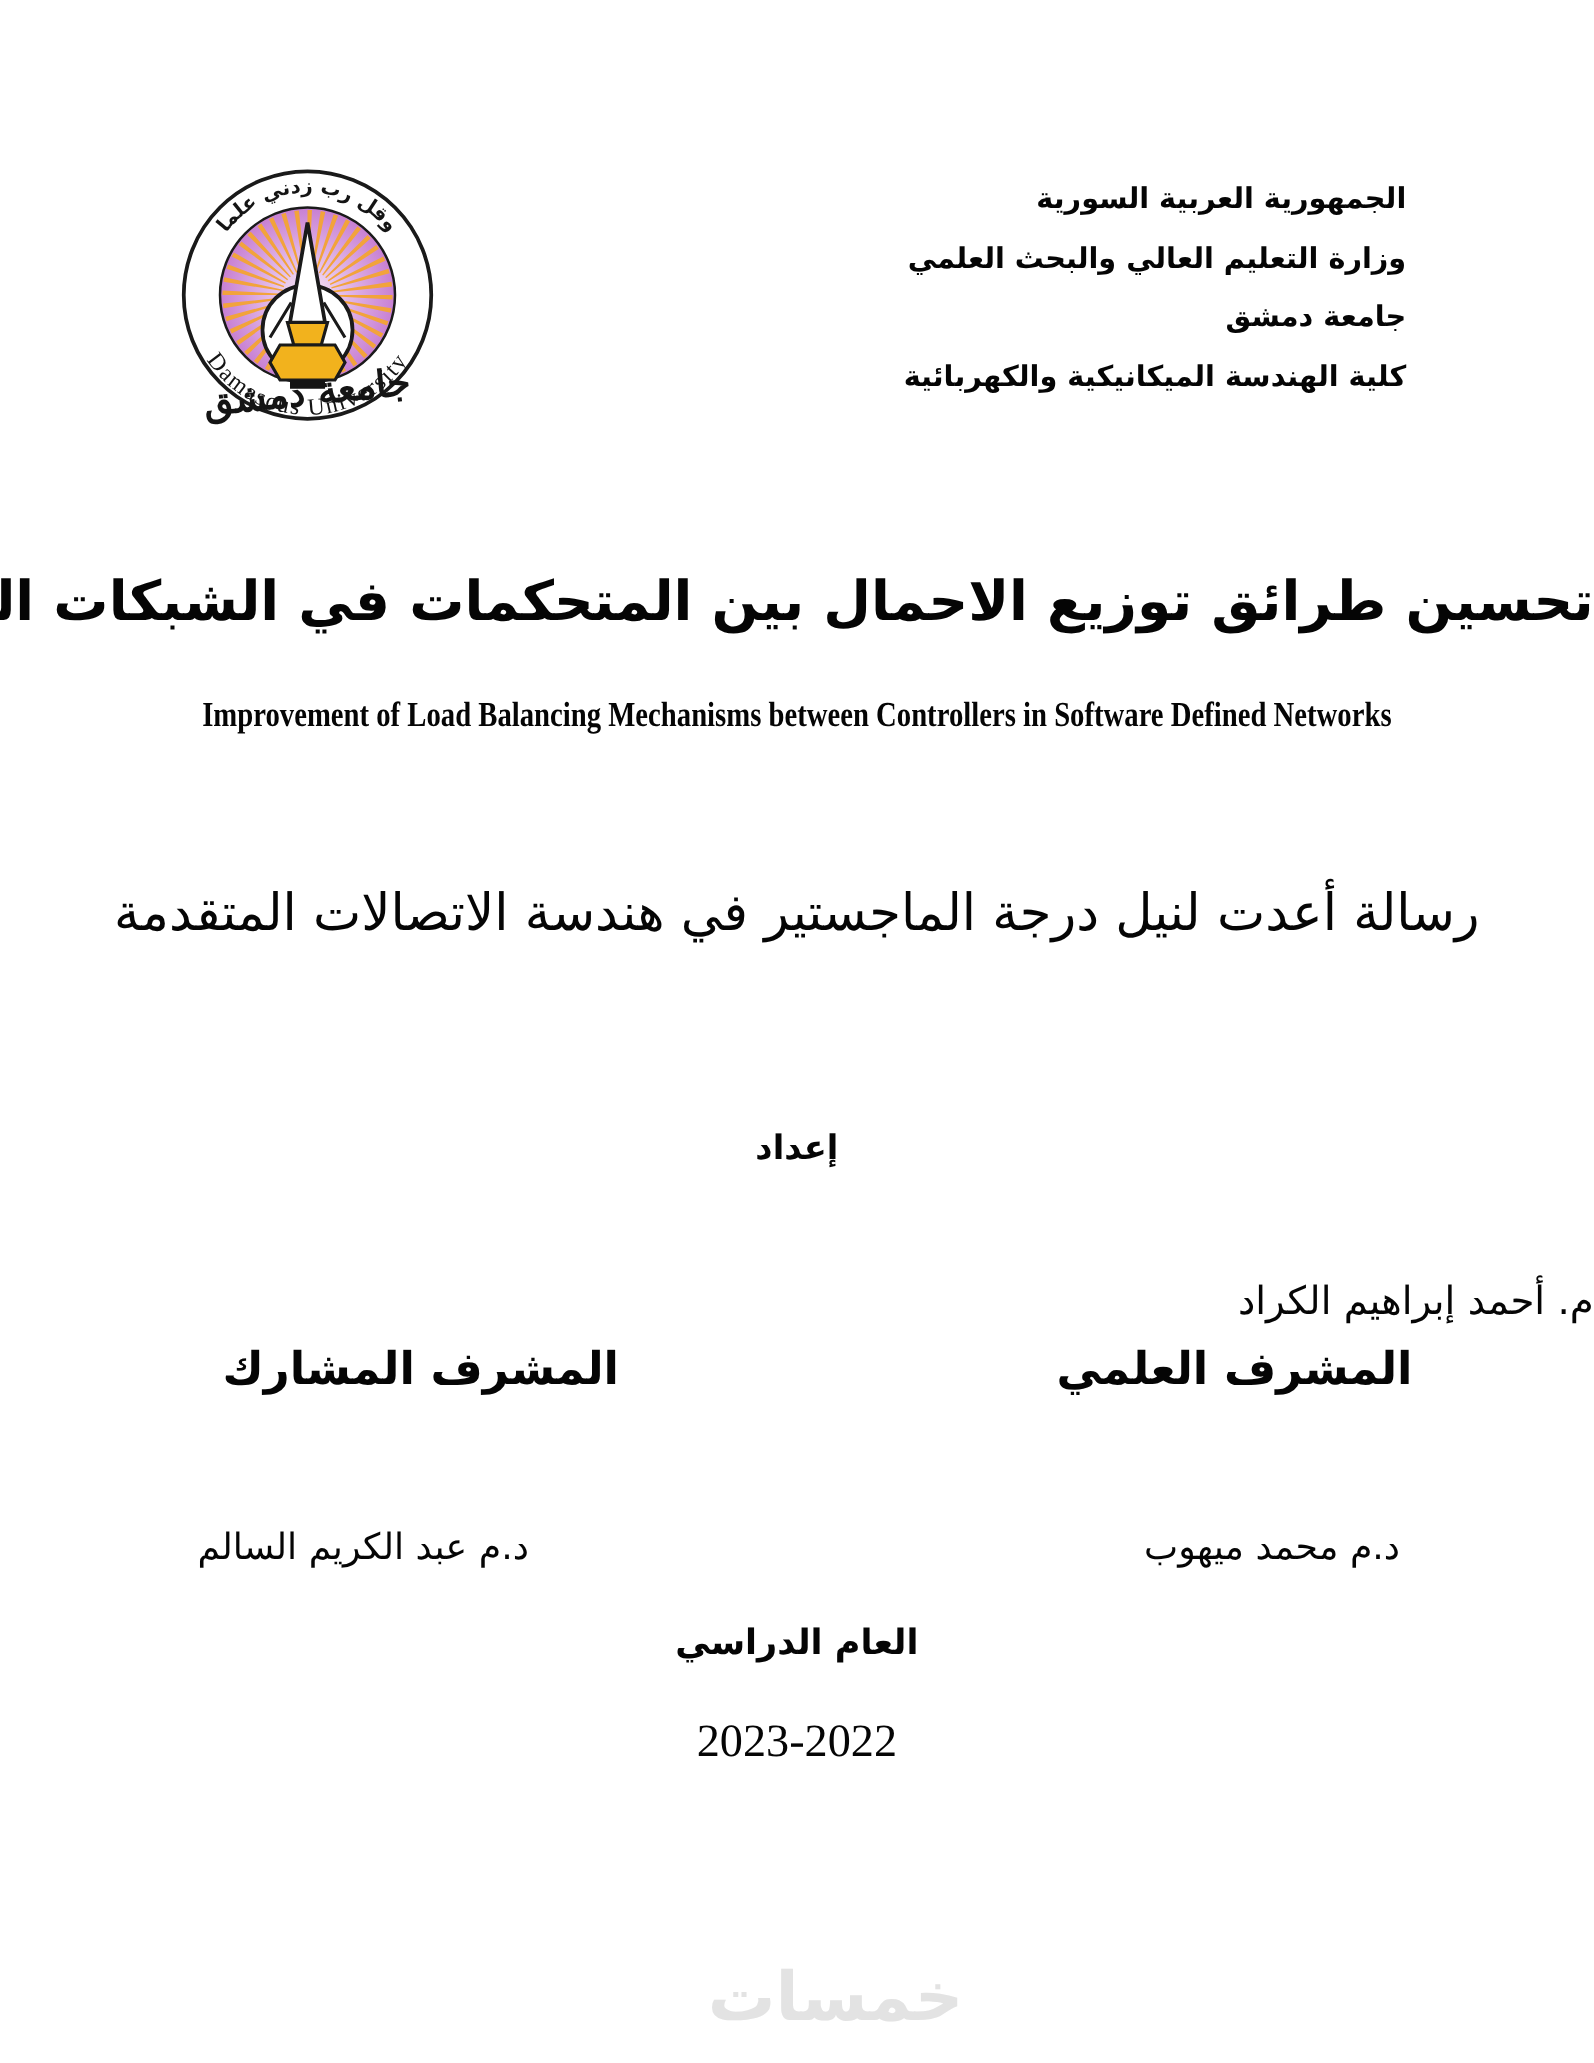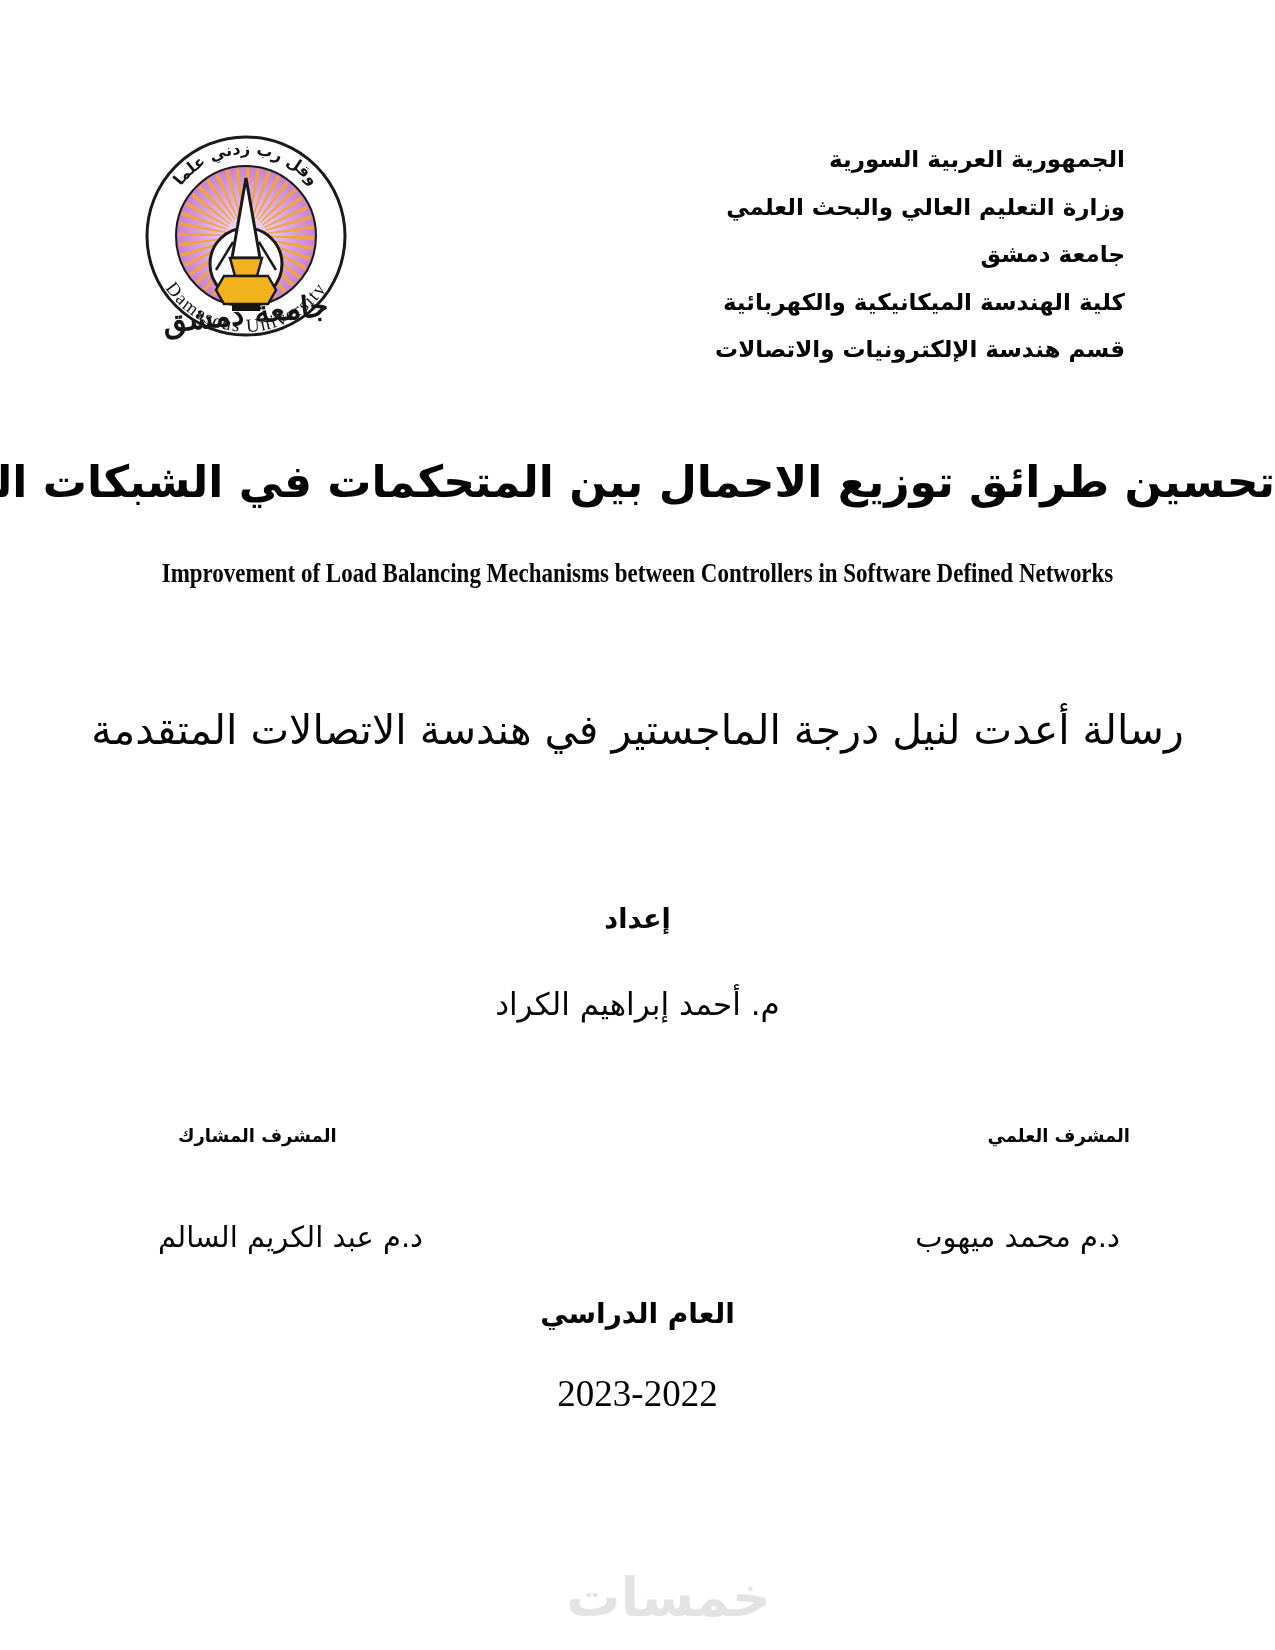--- a/index.html
+++ b/index.html
@@ -30,23 +30,23 @@
   .english-title{
     top:556px;font-family:"Liberation Serif",serif;font-weight:bold;
     font-size:28px;line-height:34px;white-space:nowrap;
     transform:scaleX(0.82);transform-origin:center center;
   }
   .thesis-statement{
     top:706px;font-size:41px;line-height:48px;
   }
 
   .preparation-heading{top:900px;font-weight:bold;font-size:27px;line-height:38px;}
-  .author-name{top:982px;font-size:31px;line-height:44px;}
+  .author-name{top:1019px;font-size:31px;line-height:44px;text-align:right;}
 
-  .sup-heading{top:1116px;font-weight:bold;font-size:18px;line-height:40px;}
+  .sup-heading{top:1076px;font-weight:bold;font-size:36px;line-height:40px;}
   .sup-heading.right{right:145px;}
   .sup-heading.left{left:178px;}
   .sup-name{top:1216px;font-size:29px;line-height:42px;}
   .sup-name.right{right:155px;}
   .sup-name.left{left:158px;text-align:right;}
 
   .year-heading{top:1294px;font-weight:bold;font-size:28px;line-height:40px;}
   .year-value{
     top:1370px;font-family:"Liberation Serif",serif;font-size:37px;line-height:48px;
     direction:ltr;
@@ -59,21 +59,20 @@
   }
 </style>
 </head>
 <body>
 
 <div class="abs institution-block rtl">
   <div>الجمهورية العربية السورية</div>
   <div>وزارة التعليم العالي والبحث العلمي</div>
   <div>جامعة دمشق</div>
   <div>كلية الهندسة الميكانيكية والكهربائية</div>
-  <div>قسم هندسة الإلكترونيات والاتصالات</div>
 </div>
 
 <div class="abs logo-wrap">
   <svg width="214" height="244" viewBox="0 0 214 244" xmlns="http://www.w3.org/2000/svg">
     <defs>
       <radialGradient id="discGrad" cx="50%" cy="50%" r="50%">
         <stop offset="0%" stop-color="#f6e7f6"></stop>
         <stop offset="55%" stop-color="#ddaee4"></stop>
         <stop offset="100%" stop-color="#c77fd2"></stop>
       </radialGradient>

